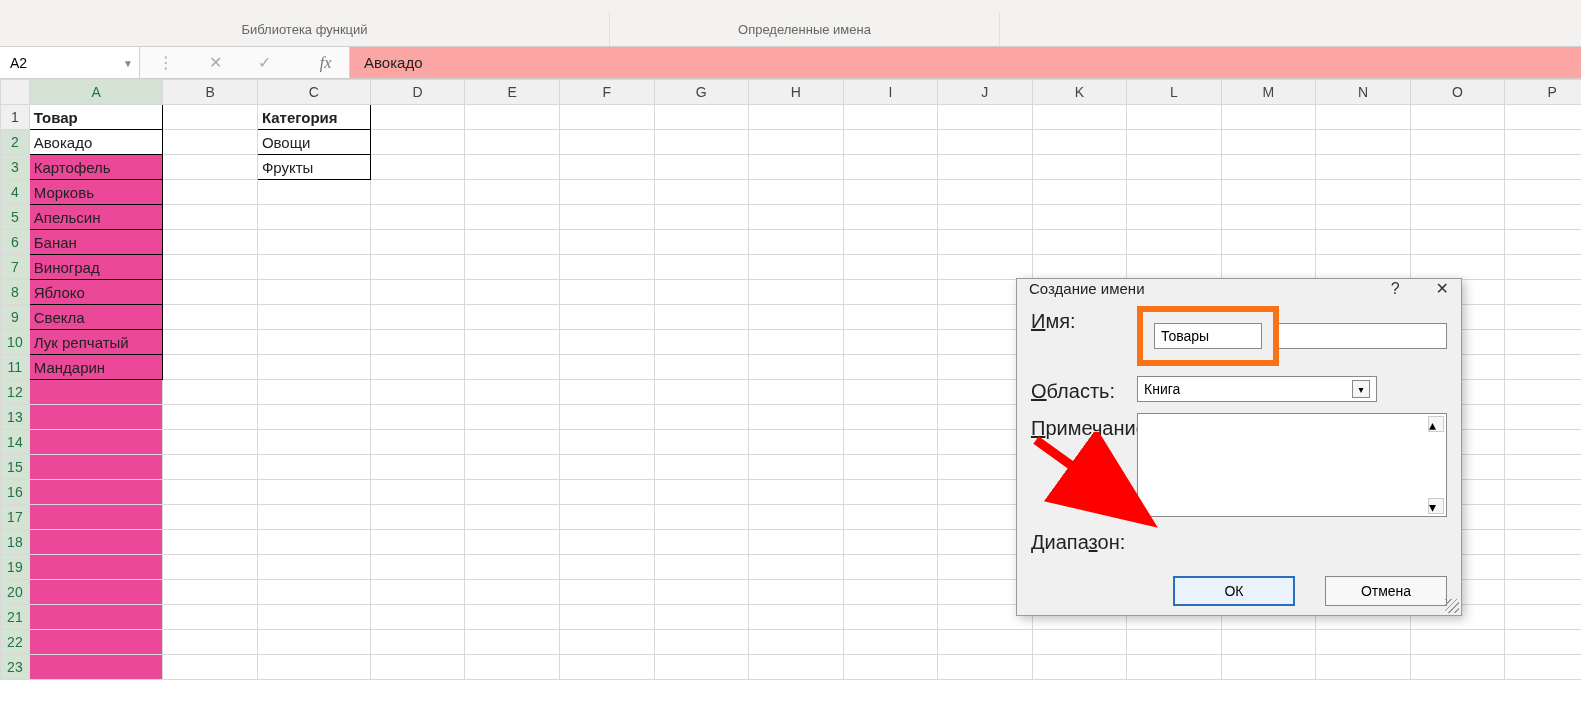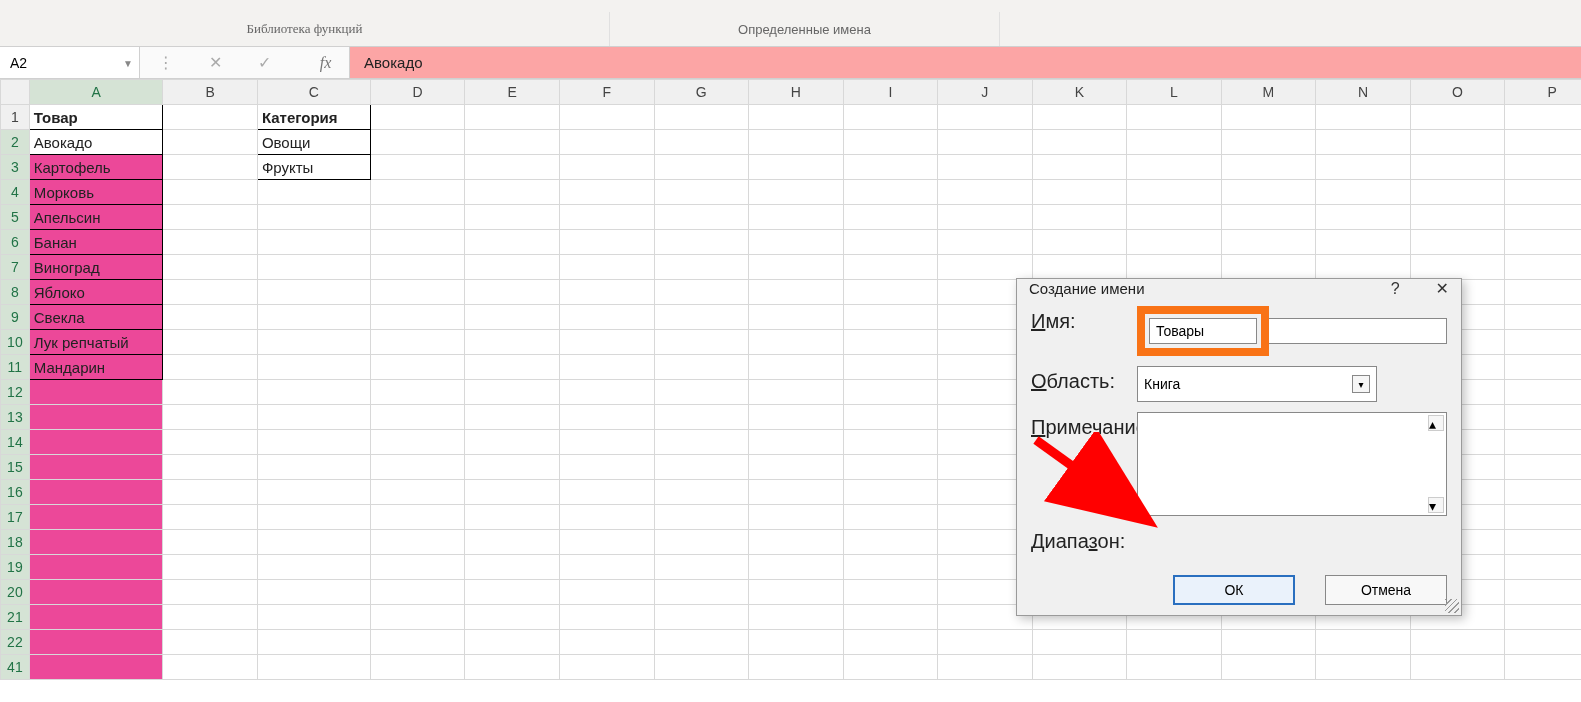--- a/index.html
+++ b/index.html
@@ -33,21 +33,21 @@
     font-size: 13px;
   }
   .ribbon-group {
     flex: 0 0 auto;
     display: flex;
     align-items: center;
     justify-content: center;
     border-right: 1px solid #e0e0e0;
     padding: 0 20px;
   }
-  .rg1 { width: 610px; font-family: Liberation Serif, serif; }
+  .rg1 { width: 610px; }
   .rg2 { width: 390px; }
   .rg3 { width: 570px; }
   
   .formula-bar {
     height: 32px;
     border-bottom: 1px solid #d0d0d0;
     display: flex;
     align-items: stretch;
     background: #fca5a5;
   }
@@ -185,28 +185,28 @@
   }
   .dlg-input {
     border: 1px solid #888;
     background: #fff;
     height: 26px;
     padding: 0 6px;
     font-size: 14px;
     width: 100%;
   }
   .name-input-wrap {
-    border: 8px solid #f97316;
+    border: 6px solid #f97316;
     display: inline-block;
-    padding: 4px;
+    padding: 11px;
   }
   .name-input-wrap .dlg-input { width: 108px; border: 1px solid #888; }
   .dlg-select {
     width: 240px;
-    height: 36px;
+    height: 26px;
     border: 1px solid #888;
     background: #fff;
     display: flex;
     align-items: center;
     justify-content: space-between;
     padding: 0 6px;
     font-size: 14px;
   }
   .dlg-select .dd { border: 1px solid #888; width: 18px; height: 18px; display: flex; align-items: center; justify-content: center; font-size: 10px; background: #f6f6f6; }
   .dlg-textarea {
@@ -720,21 +720,21 @@
           <td class="colOther"></td>
           <td class="colOther"></td>
           <td class="colOther"></td>
           <td class="colOther"></td>
           <td class="colOther"></td>
           <td class="colOther"></td>
           <td class="colOther"></td>
           <td class="colOther"></td>
         </tr>
         <tr>
-          <th class="rowhdr selrow">41</th>
+          <th class="rowhdr selrow">23</th>
           <td class="colA sel sel-bottom"></td>
           <td class="colOther"></td>
           <td class="colC"></td>
           <td class="colOther"></td>
           <td class="colOther"></td>
           <td class="colOther"></td>
           <td class="colOther"></td>
           <td class="colOther"></td>
           <td class="colOther"></td>
           <td class="colOther"></td>

